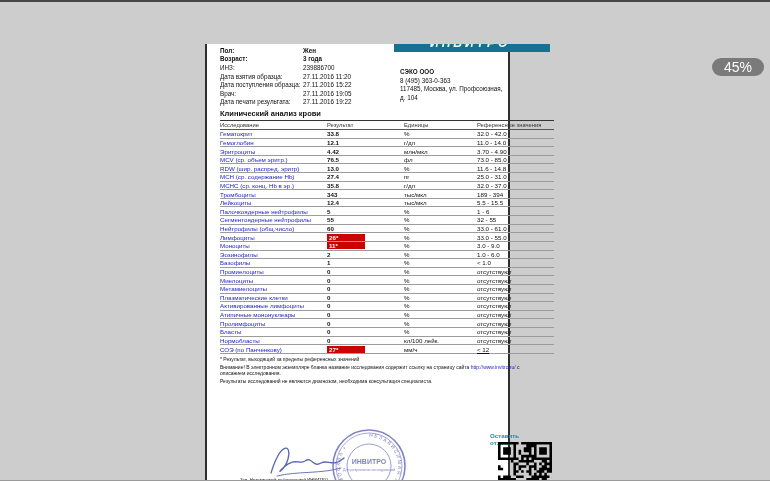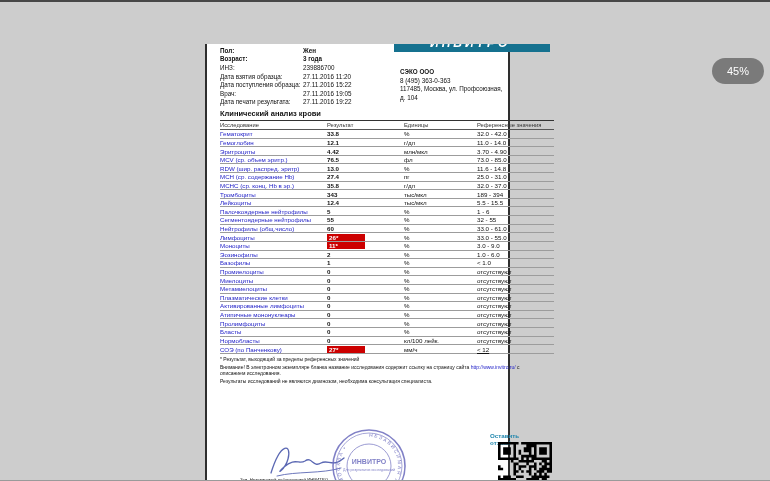--- a/index.html
+++ b/index.html
@@ -13,22 +13,22 @@
   .top-strip { position:absolute; top:0; left:0; width:770px; height:2px; background:#474747; z-index:9; }
   .bottom-strip { position:absolute; bottom:0; left:0; width:770px; height:1px; background:#9a9a9a; }
 
   .page {
     position:absolute; left:205px; top:0; width:305px; height:478px;
     background:#ffffff;
     border-left:2px solid #2e2e2e; border-right:2px solid #2e2e2e; border-bottom:2px solid #2e2e2e;margin-top:44px;
   }
 
   .zoom-pill {
-    position:absolute; left:712px; top:58px; width:52px; height:26px;
-    background:#7a7a7a; border-radius:13px; color:#fff; font-size:11px;
+    position:absolute; left:712px; top:58px; width:52px; height:18px;
+    background:#7a7a7a; border-radius:13px; color:#fff; font-size:14px;
     display:flex; align-items:center; justify-content:center; z-index:10;
   }
 
   .logo-banner { position:absolute; left:187px; top:0; width:156px; height:8px; background:#15718f; overflow:hidden; }
   .logo-text { position:absolute; left:36px; top:-8px; color:#ffffff; font-size:12px; font-weight:bold; font-style:italic; letter-spacing:3px; white-space:nowrap; }
 
   .patient { position:absolute; left:13px; top:2px; font-size:6.3px; }
   .p-row { height:8.6px; display:flex; align-items:center; }
   .p-label { width:83px; }
   .p-row.bold .p-label, .p-row.bold .p-value { font-weight:bold; }

